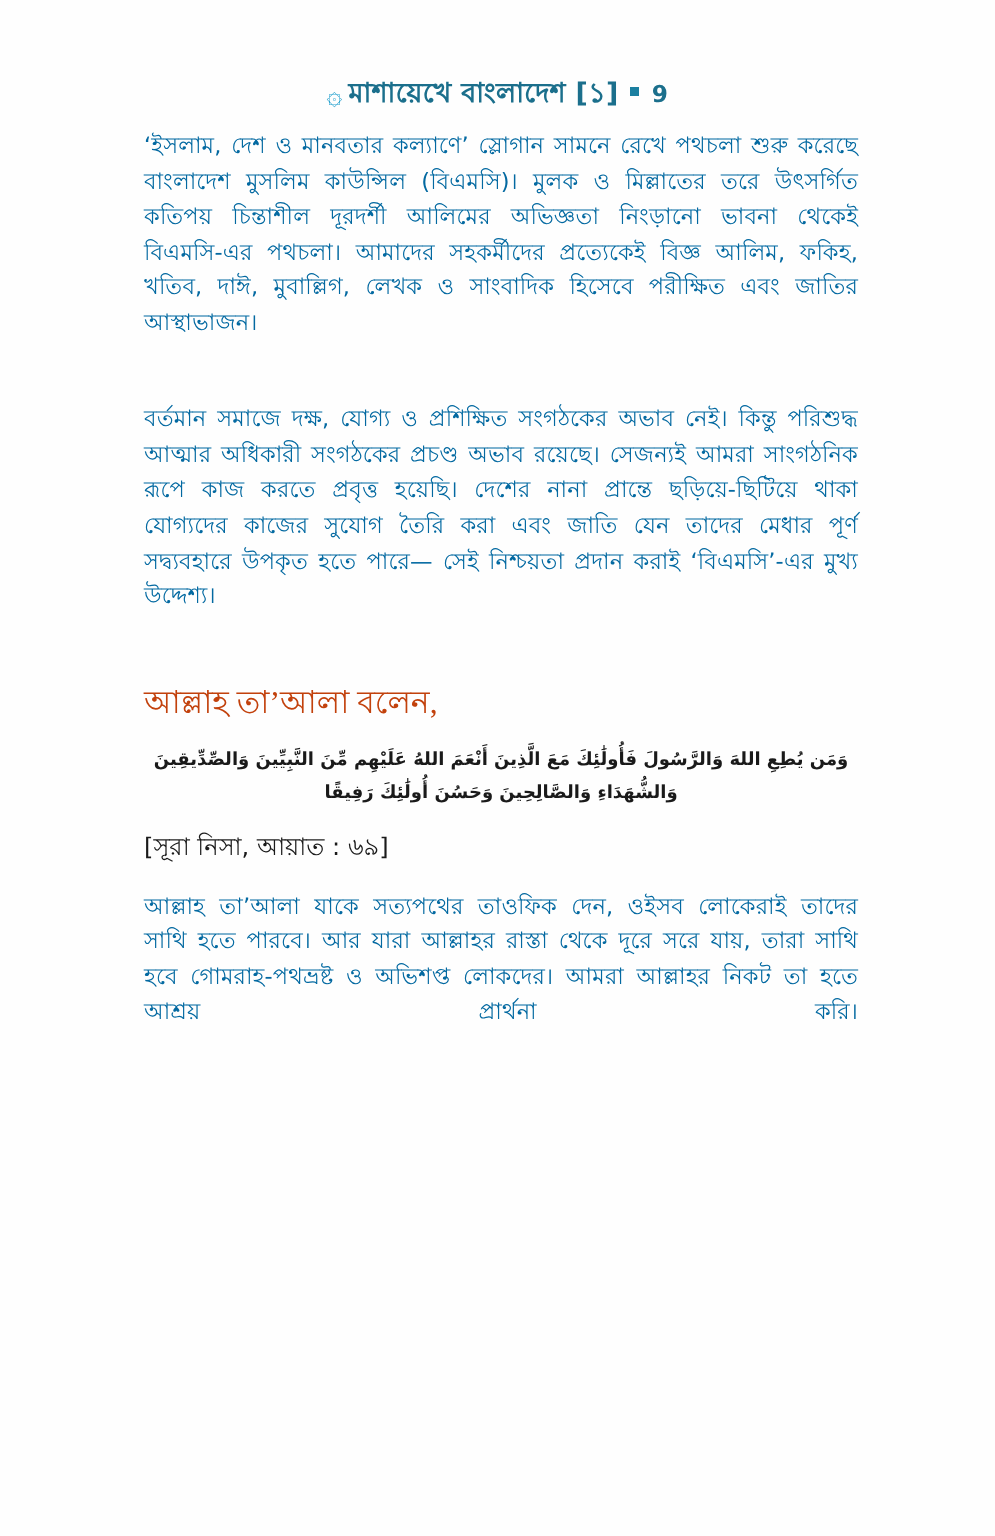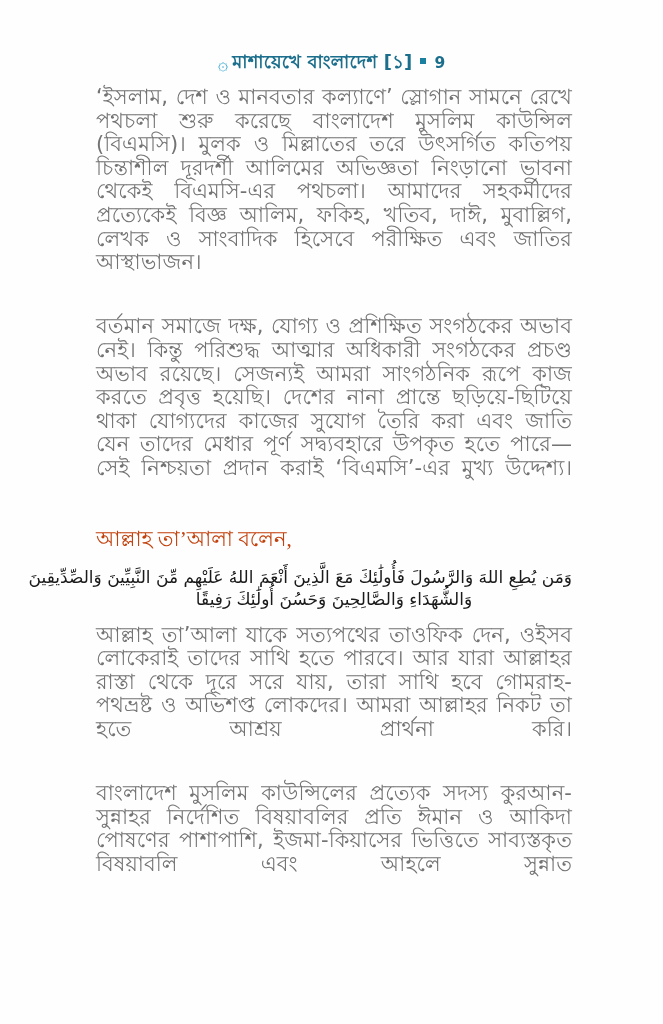--- a/index.html
+++ b/index.html
@@ -69,25 +69,25 @@
   
   .content {
     position: absolute;
     top: 86px;
     left: 96px;
     width: 476px;
   }
   p.para {
     margin: 0 0 17px 0;
     font-family: "DejaVu Sans", sans-serif;
-    font-size: 21px;
+    font-size: 15px;
     line-height: 23.6px;
     text-align: justify;
     text-justify: inter-word;
-    color: #737373;
+    color: #0369a1;
     letter-spacing: 0.1px;
     word-spacing: 0.5px;
   }
   p.para::after {
     content: "";
     display: inline-block;
     width: 100%;
   }
   p.nojustify {
     margin: 0 0 14px 0;
@@ -102,24 +102,25 @@
   .spacer-sm { height: 7px; }
 
   
   .arabic-block {
     margin: 6px 0 14px 0;
     direction: rtl;
     font-family: "DejaVu Sans", sans-serif;
     color: #1a1a1a;
   }
   .arabic-line {
-    font-size: 17px;
+    font-size: 12px;
     line-height: 22px;
     letter-spacing: 0px;
     white-space: nowrap;
+    font-weight: bold;
   }
   .arabic-line.l1 {
     text-align: center;
     transform: scaleX(1.0);
   }
   .arabic-line.l2 {
     text-align: center;
   }
 
   
@@ -164,18 +165,18 @@
 
     <div class="spacer-sm"></div>
 
     <p class="nojustify">আল্লাহ তা’আলা বলেন,</p>
 
     <div class="arabic-block">
       <div class="arabic-line l1">وَمَن يُطِعِ اللهَ وَالرَّسُولَ فَأُولَٰئِكَ مَعَ الَّذِينَ أَنْعَمَ اللهُ عَلَيْهِم مِّنَ النَّبِيِّينَ وَالصِّدِّيقِينَ</div>
       <div class="arabic-line l2">وَالشُّهَدَاءِ وَالصَّالِحِينَ وَحَسُنَ أُولَٰئِكَ رَفِيقًا</div>
     </div>
 
+    <p class="citation">[সূরা নিসা, আয়াত : ৬৯]</p>
 
     <p class="para">আল্লাহ তা’আলা যাকে সত্যপথের তাওফিক দেন, ওইসব লোকেরাই তাদের সাথি হতে পারবে। আর যারা আল্লাহর রাস্তা থেকে দূরে সরে যায়, তারা সাথি হবে গোমরাহ-পথভ্রষ্ট ও অভিশপ্ত লোকদের। আমরা আল্লাহর নিকট তা হতে আশ্রয় প্রার্থনা করি।</p>
-    <p class="para">বাংলাদেশ মুসলিম কাউন্সিলের প্রত্যেক সদস্য কুরআন-সুন্নাহর নির্দেশিত বিষয়াবলির প্রতি ঈমান ও আকিদা পোষণের পাশাপাশি, ইজমা-কিয়াসের ভিত্তিতে সাব্যস্তকৃত বিষয়াবলি এবং আহলে সুন্নাত</p>
 
   </div>
 </div>
 
 </body></html>

